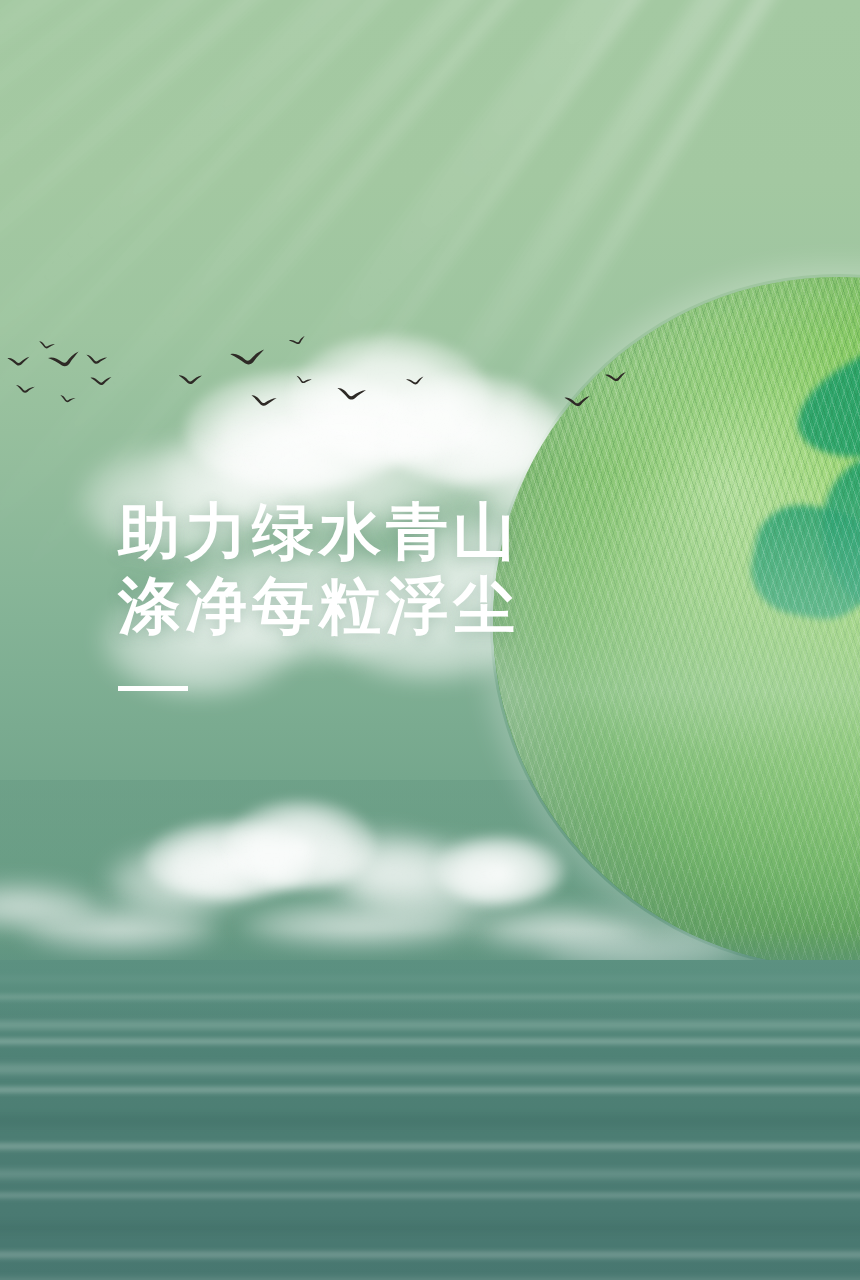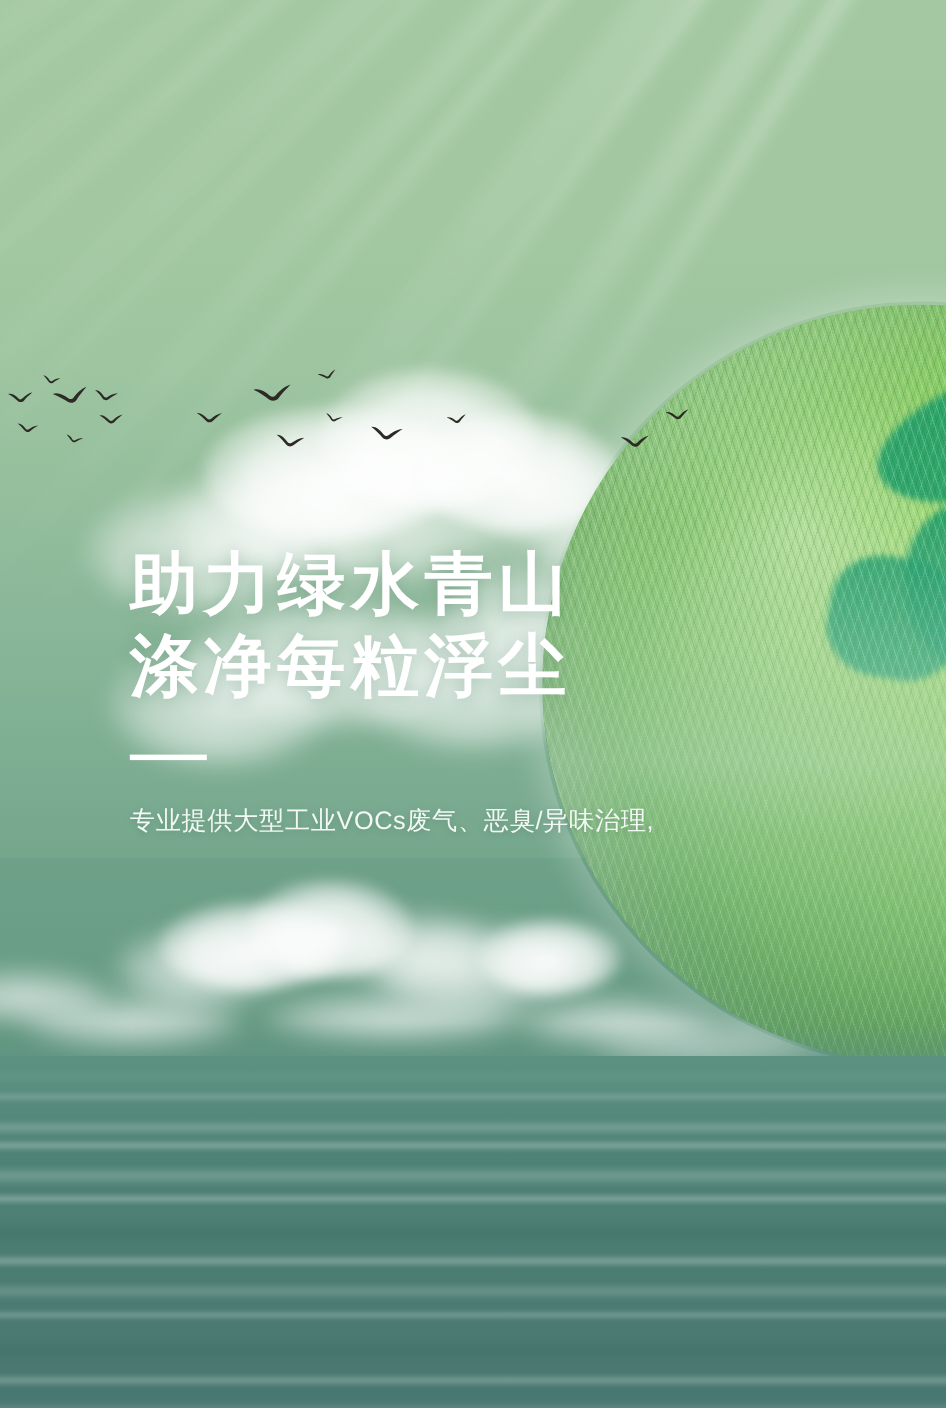--- a/index.html
+++ b/index.html
@@ -401,16 +401,15 @@
       </svg>
       <svg viewBox="0 0 40 22" width="24.7" height="13.3" class="bird" style="left: 605px; top: 41px; transform: rotate(-10deg);">
         <path d="M1,3 C6,2.2 11,6 15,11 C16.6,12.8 18.6,13 20.4,11.6 C24,8.6 29.4,5 35.6,4.2 C31.4,7.6 27,10.2 22.6,14.6 C20.4,16.8 16.4,17 14,14.6 C10,10.4 6,6.4 1,3 Z" fill="#2e2a26"></path>
       </svg>
     </div>
 
   <div class="content">
     <div class="headline">助力绿水青山</div>
     <div class="headline">涤净每粒浮尘</div>
     <div class="rule"></div>
-    <div class="subtitle">专业提供大型工业VOCs废气、恶臭/异味治理,</div>
   </div>
 
 </div>
 
 </body></html>

